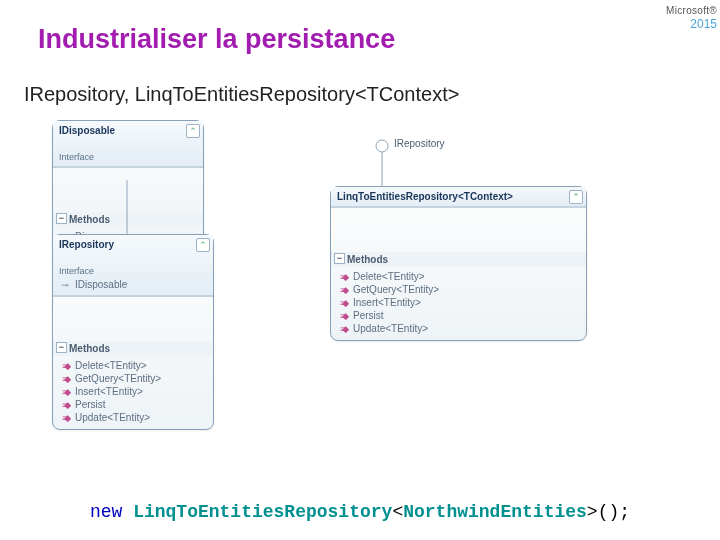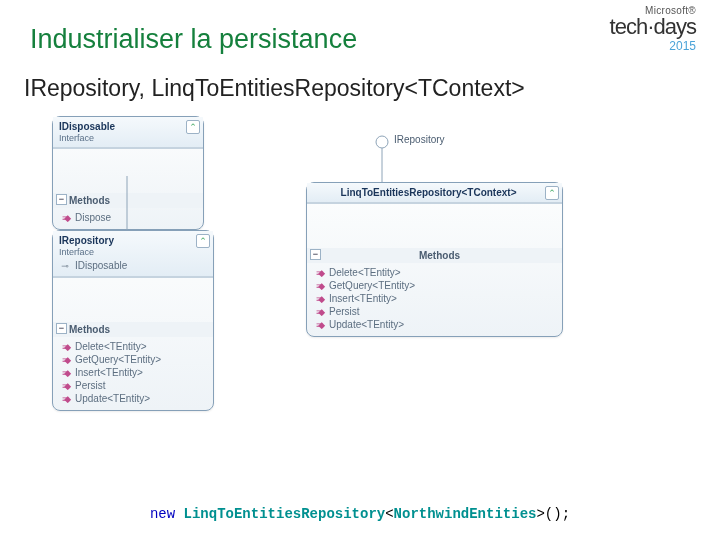--- a/index.html
+++ b/index.html
@@ -15,21 +15,21 @@
   .slide {
     position: relative;
     width: 720px;
     height: 540px;
     box-sizing: border-box;
     padding: 10px 22px;
   }
   .brand {
     position: absolute;
     top: 6px;
-    right: 24px;
+    right: 3px;
     text-align: right;
     line-height: 1;
   }
   .brand .ms {
     font-size: 10px;
     letter-spacing: 0.3px;
     color: #555;
   }
   .brand .td {
     font-size: 22px;
@@ -37,27 +37,27 @@
     color: #333;
   }
   .brand .td .dot { letter-spacing: -1px; }
   .brand .yr {
     font-size: 12px;
     color: #4ba3d8;
     margin-top: 2px;
   }
   h1.title {
     font-size: 27px;
-    font-weight: 400;
-    margin: 14px 0 6px 8px;
-    color: #15803d;
+    font-weight: 700;
+    margin: 14px 0 6px 16px;
+    color: #a21caf;
   }
   .sub {
-    font-size: 23px;
-    margin: 20px 0 10px 2px;
+    font-size: 20px;
+    margin: 28px 0 10px 2px;
   }
   .diagram-area {
     position: relative;
     width: 676px;
     height: 340px;
   }
   .uml {
     position: absolute;
     border: 1px solid #86a0b8;
     border-radius: 8px;
@@ -66,21 +66,21 @@
     box-shadow: 0 1px 2px rgba(0,0,0,0.08);
   }
   .uml .hdr {
     position: relative;
     padding: 4px 18px 4px 6px;
     background: linear-gradient(#f5f9fc, #e3edf5);
     border-bottom: 1px solid #c5d3df;
   }
   .uml .hdr .name { font-weight: bold; color: #1a355a; }
   .uml .hdr .stereo {
-    color: #5a7088; font-size: 9px; margin-top: 1px;
+    color: #5a7088; font-size: 9px; margin-top: 16px;
   }
   .toggle-box {
     position: absolute;
     top: 3px; right: 3px;
     width: 12px; height: 12px;
     border: 1px solid #9cb2c6;
     background: #fff;
     border-radius: 2px;
     display: flex; align-items: center; justify-content: center;
     font-size: 9px; line-height: 1; color: #4a6;
@@ -129,37 +129,34 @@
   
   svg.conn { position: absolute; overflow: visible; pointer-events: none; }
 
   
   .codeline {
     position: absolute;
     bottom: 18px;
     left: 0; right: 0;
     text-align: center;
     font-family: Consolas, "Courier New", monospace;
-    font-size: 14px;
+    font-size: 18px;
     color: #000;
   }
   .codeline .kw { color: #0000c0; }
   .codeline .ty1 { color: #009090; font-weight: bold; }
   .codeline .ty2 { color: #009090; font-weight: bold; }
 </style>
 </head>
 <body>
 
 <div class="slide">
 
   <div class="brand">
     <div class="ms">Microsoft®</div>
-    <div class="td">
-      <span class="dot">tech·days</span>
-    </div>
     <div class="yr">2015</div>
   </div>
 
   <h1 class="title">Industrialiser la persistance</h1>
   <div class="sub">IRepository, LinqToEntitiesRepository&lt;TContext&gt;</div>
 
   <div class="diagram-area">
 
     <div class="uml" style="left:30px; top:4px; width:150px;">
       <div class="hdr">
@@ -218,21 +215,21 @@
         </div>
       </div>
     </div>
 
     <svg class="conn" style="left:352px; top:20px;" width="120" height="60">
       <circle cx="8" cy="10" r="6" fill="#fff" stroke="#8ea4b8" stroke-width="1"></circle>
       <line x1="8" y1="16" x2="8" y2="54" stroke="#8ea4b8" stroke-width="1"></line>
     </svg>
     <div style="position:absolute; left:372px; top:22px; font-size:10px; color:#4a5c70;">IRepository</div>
 
-    <div class="uml" style="left:284px; top:70px; width:255px;text-align:center;">
+    <div class="uml" style="left:308px; top:70px; width:255px;">
       <div class="hdr">
         <div class="name">LinqToEntitiesRepository&lt;TContext&gt;</div>
         <div class="toggle-box">⌃</div>
       </div>
       <div class="section">
         <div class="section-hdr">Methods</div>
         <div class="members">
           <div class="member">
               <span class="ico ico-method"></span>
               <span>Delete&lt;TEntity&gt;</span>

